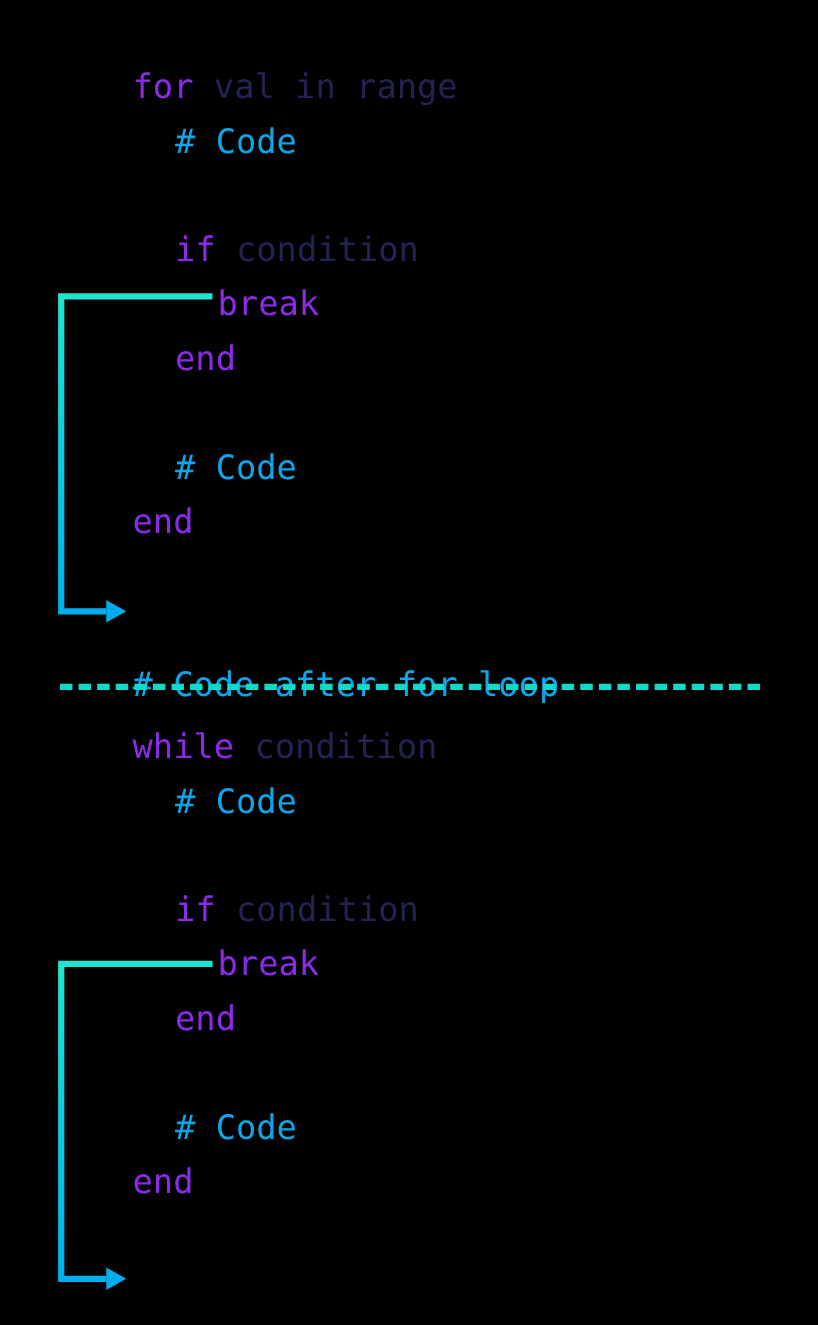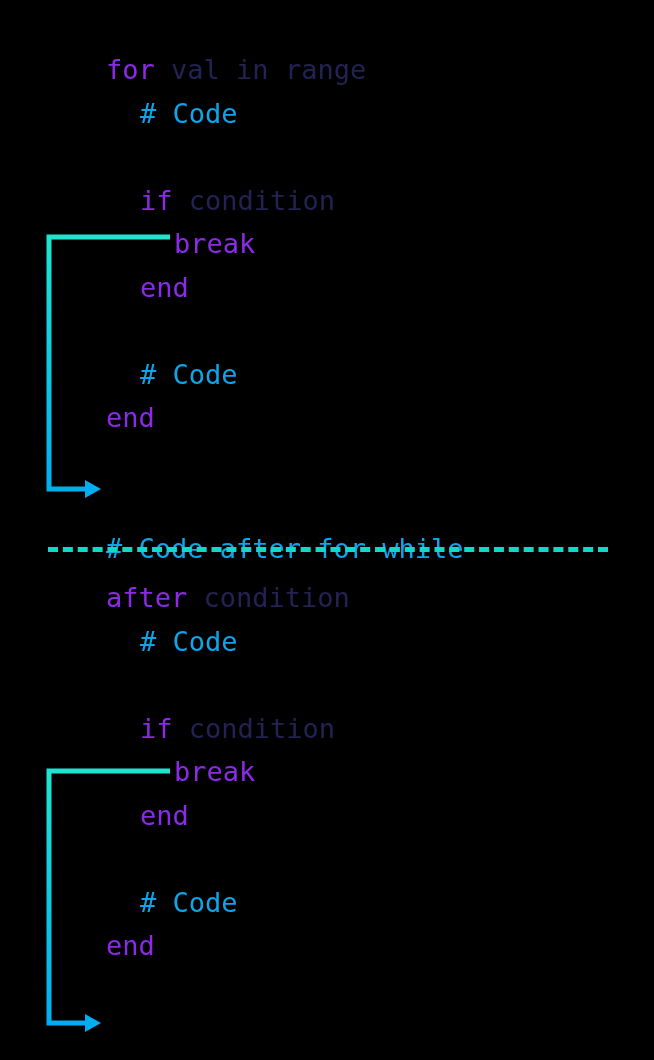--- a/index.html
+++ b/index.html
@@ -58,22 +58,22 @@
 <div id="diagram">
 
   <div id="code-layer">
       <div class="code-line" style="left: 106px; top: 40px;"><span class="kw">for</span><span class="ident"> </span><span class="ident">val</span><span class="ident"> </span><span class="ident">in</span><span class="ident"> </span><span class="ident">range</span></div>
       <div class="code-line" style="left: 140px; top: 83.5px;"><span class="comment"># Code</span></div>
       <div class="code-line" style="left: 140px; top: 170.5px;"><span class="kw">if</span><span class="ident"> </span><span class="ident">condition</span></div>
       <div class="code-line" style="left: 174px; top: 214px;"><span class="kw">break</span></div>
       <div class="code-line" style="left: 140px; top: 257.5px;"><span class="kw">end</span></div>
       <div class="code-line" style="left: 140px; top: 344.5px;"><span class="comment"># Code</span></div>
       <div class="code-line" style="left: 106px; top: 388px;"><span class="kw">end</span></div>
-      <div class="code-line" style="left: 106px; top: 518.5px;"><span class="comment"># Code after for while</span></div>
-      <div class="code-line" style="left: 106px; top: 568px;"><span class="kw">after</span><span class="ident"> </span><span class="ident">condition</span></div>
+      <div class="code-line" style="left: 106px; top: 518.5px;"><span class="comment"># Code after for loop</span></div>
+      <div class="code-line" style="left: 106px; top: 568px;"><span class="kw">while</span><span class="ident"> </span><span class="ident">condition</span></div>
       <div class="code-line" style="left: 140px; top: 611.5px;"><span class="comment"># Code</span></div>
       <div class="code-line" style="left: 140px; top: 698.5px;"><span class="kw">if</span><span class="ident"> </span><span class="ident">condition</span></div>
       <div class="code-line" style="left: 174px; top: 742px;"><span class="kw">break</span></div>
       <div class="code-line" style="left: 140px; top: 785.5px;"><span class="kw">end</span></div>
       <div class="code-line" style="left: 140px; top: 872.5px;"><span class="comment"># Code</span></div>
       <div class="code-line" style="left: 106px; top: 916px;"><span class="kw">end</span></div>
       <div class="code-line" style="left: 106px; top: 1046.5px;"><span class="comment"># Code after while loop</span></div>
     </div>
 
   <div id="separator" class="sep-line" style="left: 48px; top: 531px; width: 560px; border-top-color: rgb(15, 217, 200);"></div>

